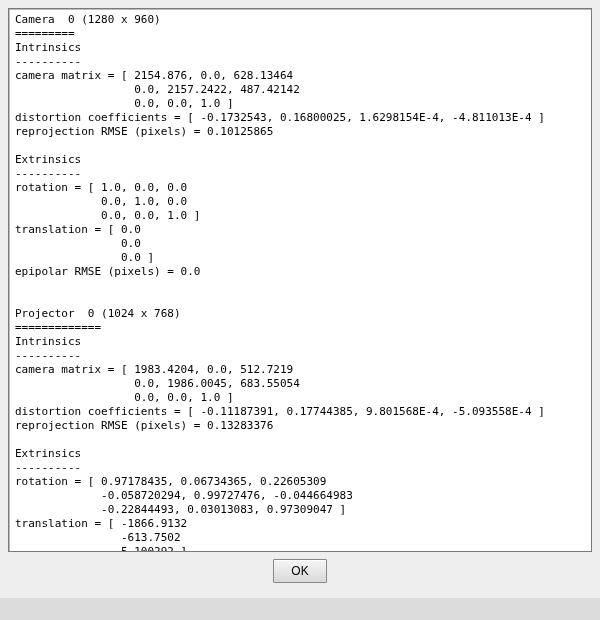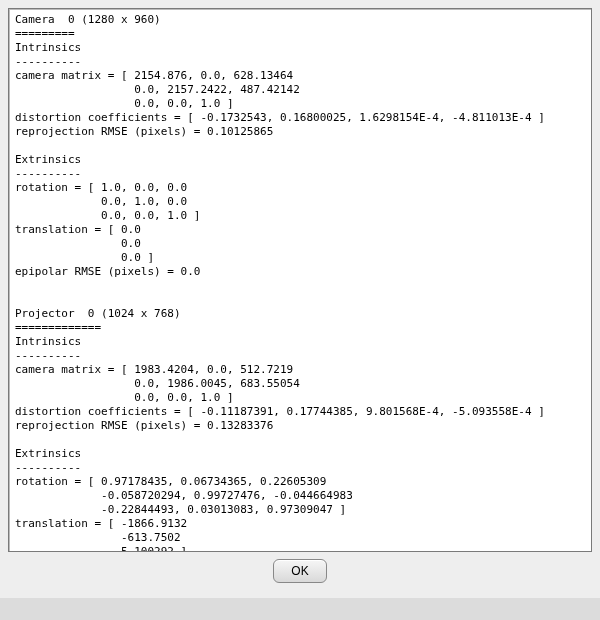--- a/index.html
+++ b/index.html
@@ -74,21 +74,21 @@
     height: 38px;
     display: flex;
     align-items: center;
     justify-content: center;
   }
   .ok-button {
     min-width: 54px;
     height: 24px;
     background: linear-gradient(to bottom, #f6f6f6, #d9d9d9);
     border: 1px solid #888888;
-    border-radius: 6px;
+    border-radius: 1px;
     font-size: 12px;
     color: #000;
     cursor: pointer;
     box-shadow: inset 0 1px 0 #ffffff;
   }
 </style>
 </head>
 <body>
 
 <div class="window">

